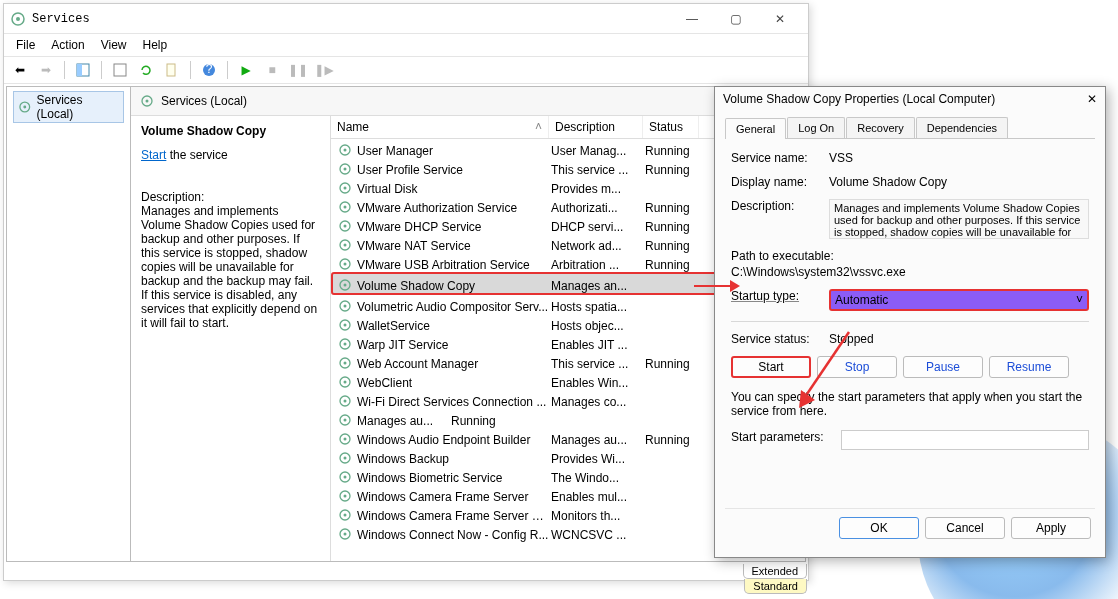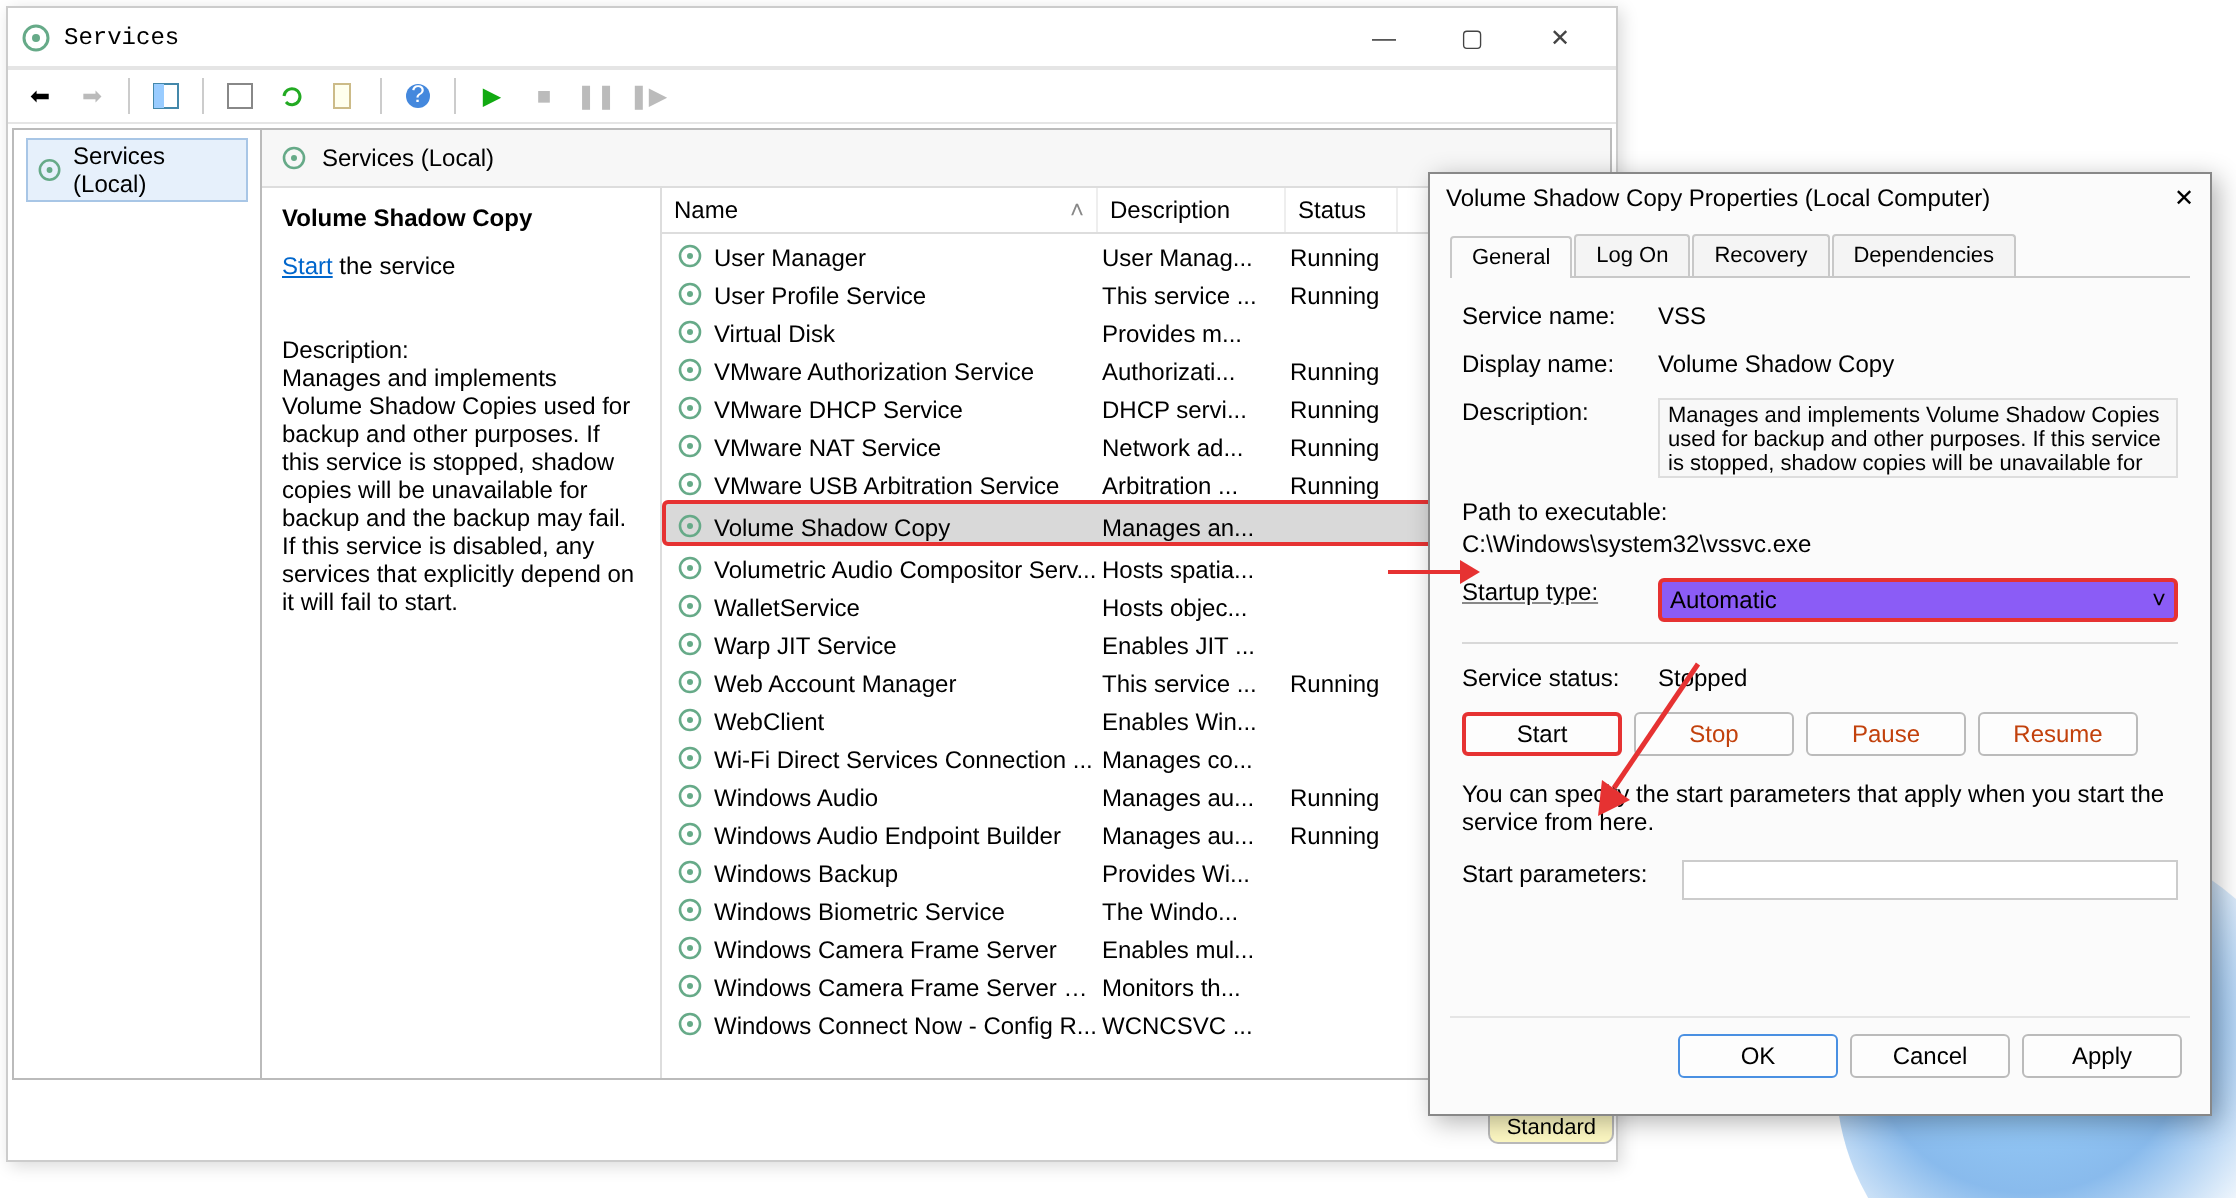--- a/index.html
+++ b/index.html
@@ -56,21 +56,21 @@
 .pcontent { flex: 1; padding: 12px 6px 6px; }
 .prow { display: flex; margin-bottom: 10px; }
 .plabel { width: 98px; }
 .pval { flex: 1; }
 .pdesc-box { flex: 1; border: 1px solid #ddd; background: #f8f8f8; padding: 2px 4px; height: 40px; overflow: hidden; font-size: 11px; }
 .pselect-wrap { flex: 1; border: 2px solid #e63232; border-radius: 3px; display: flex; align-items: center; padding: 0 4px; height: 22px; background: #8b5cf6; }
 .pselect-wrap .chev { margin-left: auto; }
 .phr { border: none; border-top: 1px solid #d8d8d8; margin: 10px 0; }
 .pbtns { display: flex; gap: 6px; margin-top: 6px; }
 .pbtn { width: 80px; height: 22px; border: 1px solid #bbb; background: #fdfdfd; border-radius: 3px; display: flex; align-items: center; justify-content: center; }
-.pbtn.disabled { color: #c2410c; }
+.pbtn.disabled { color: #1d4ed8; }
 .pbtn.hl { border: 2px solid #e63232; }
 .pinput { flex: 1; height: 20px; border: 1px solid #ccc; background: #fff; }
 .pfooter { display: flex; justify-content: flex-end; gap: 6px; padding: 8px 4px; border-top: 1px solid #e5e5e5; }
 .pfooter .pbtn { width: 80px; }
 
 .gear-svg { width: 16px; height: 16px; }
 
 
 .arrow { position: absolute; pointer-events: none; }
 
@@ -86,20 +86,26 @@
   <div class="titlebar">
     <svg class="icon gear-svg" viewBox="0 0 16 16">
         <circle cx="8" cy="8" r="6" fill="none" stroke="#6a8" stroke-width="1.5"></circle>
         <circle cx="8" cy="8" r="2" fill="#6a8"></circle>
       </svg>
     <span class="title">Services</span>
     <div class="winbtn">—</div>
     <div class="winbtn">▢</div>
     <div class="winbtn">✕</div>
   </div>
+  <div class="menubar">
+    <span>File</span>
+    <span>Action</span>
+    <span>View</span>
+    <span>Help</span>
+  </div>
   <div class="toolbar">
     <div class="tbtn">⬅</div>
     <div class="tbtn" style="color:#bbb">➡</div>
     <div class="tdiv"></div>
     <div class="tbtn">
         <svg width="14" height="14" viewBox="0 0 14 14">
           <rect x="1" y="1" width="12" height="12" fill="none" stroke="#48a"></rect>
           <rect x="1" y="1" width="5" height="12" fill="#9cf"></rect>
         </svg>
       </div>
@@ -293,21 +299,20 @@
                 </svg>
                 <span class="c1">Wi-Fi Direct Services Connection ...</span>
                 <span class="c2">Manages co...</span>
                 <span class="c3"></span>
               </div>
               <div class="row">
                 <svg class="gear gear-svg" viewBox="0 0 16 16">
                   <circle cx="8" cy="8" r="5" fill="none" stroke="#6a8" stroke-width="1.3"></circle>
                   <circle cx="8" cy="8" r="1.5" fill="#6a8"></circle>
                 </svg>
-                <span class="c1">Windows Audio</span>
                 <span class="c2">Manages au...</span>
                 <span class="c3">Running</span>
               </div>
               <div class="row">
                 <svg class="gear gear-svg" viewBox="0 0 16 16">
                   <circle cx="8" cy="8" r="5" fill="none" stroke="#6a8" stroke-width="1.3"></circle>
                   <circle cx="8" cy="8" r="1.5" fill="#6a8"></circle>
                 </svg>
                 <span class="c1">Windows Audio Endpoint Builder</span>
                 <span class="c2">Manages au...</span>

